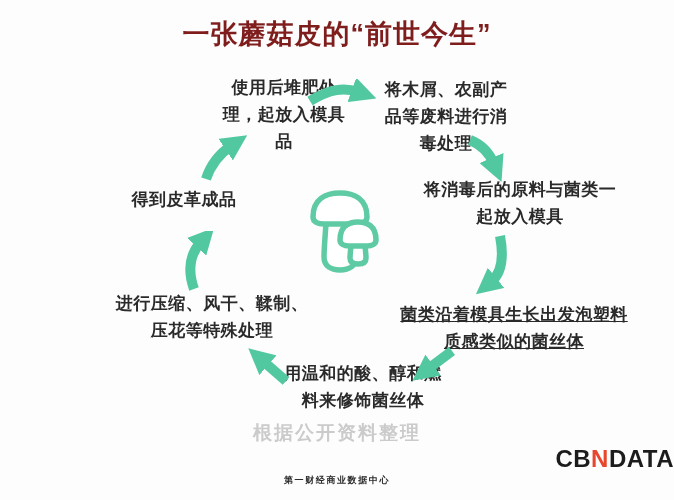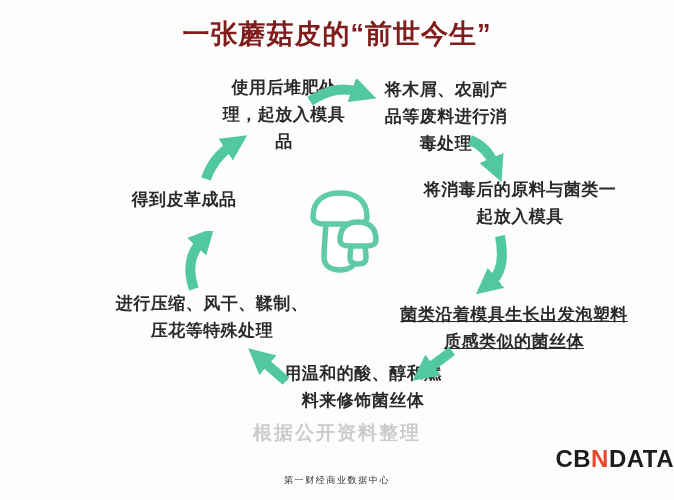--- a/index.html
+++ b/index.html
@@ -38,21 +38,21 @@
     position:absolute;left:0;top:420px;width:674px;text-align:center;
     font-size:19px;font-weight:700;letter-spacing:2px;color:#cbcbcb;
   }
   .logo{
     position:absolute;left:0;top:445px;width:674px;text-align:right;
     font-size:24px;font-weight:800;letter-spacing:.5px;color:#1c1c1c;
   }
   .logo .accent{color:#e8472e;}
   .logo-subtitle{
     position:absolute;left:0;top:474px;width:674px;text-align:center;
-    font-size:9px;font-weight:400;letter-spacing:1.6px;color:#2b2b2b;
+    font-size:9px;font-weight:700;letter-spacing:1.6px;color:#2b2b2b;
   }
 </style>
 </head>
 <body>
 
 <div class="stage">
 
   <h1 class="title">一张蘑菇皮的“前世今生”</h1>
 
   <svg width="0" height="0" style="position:absolute">

